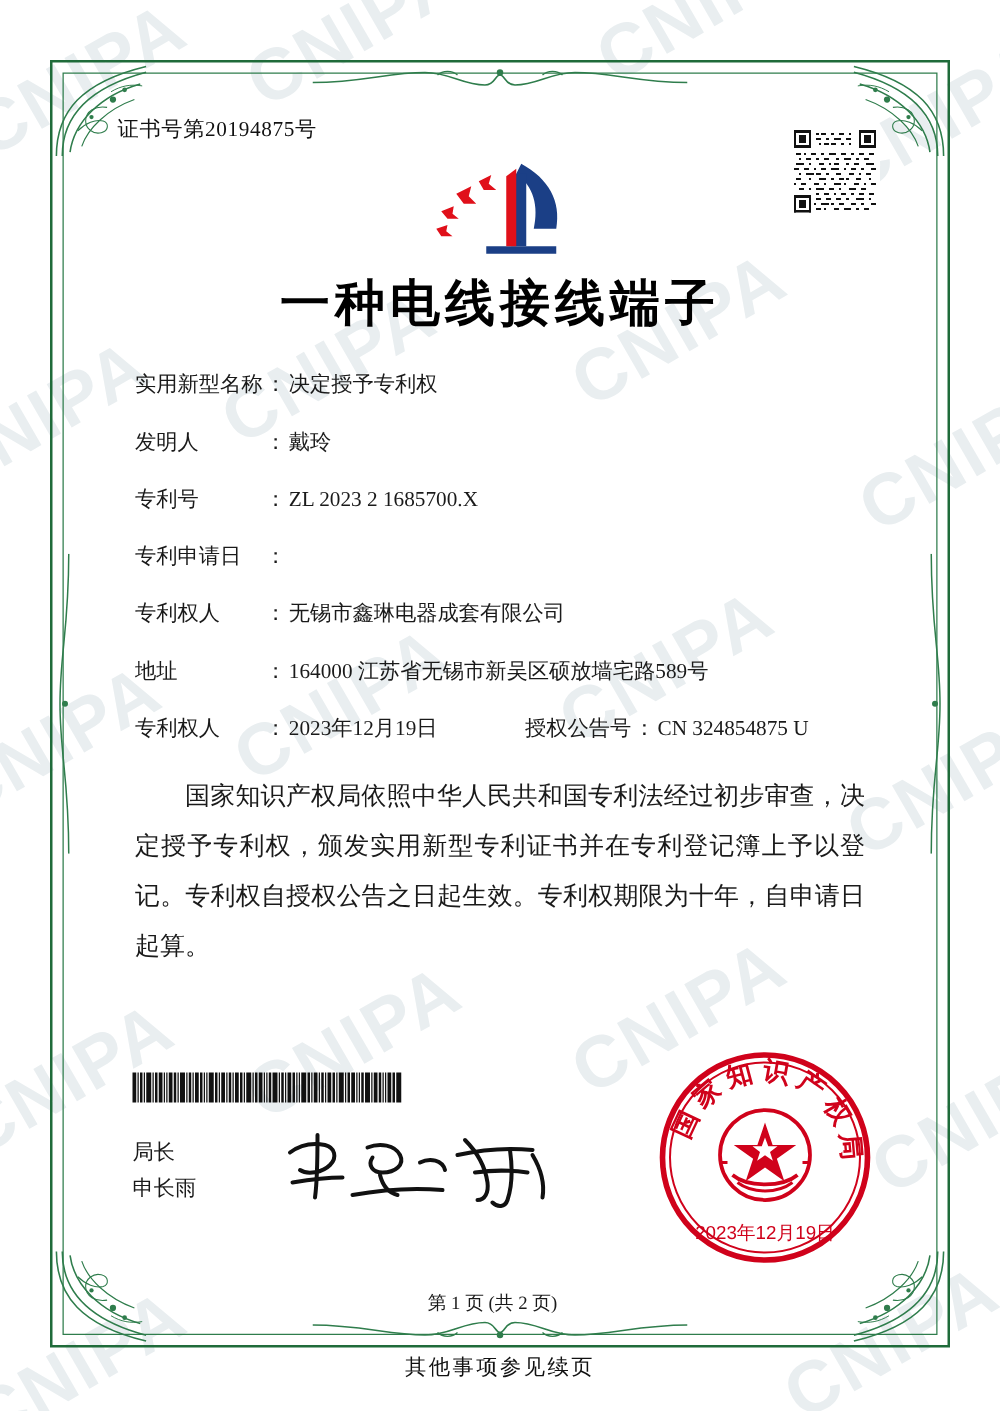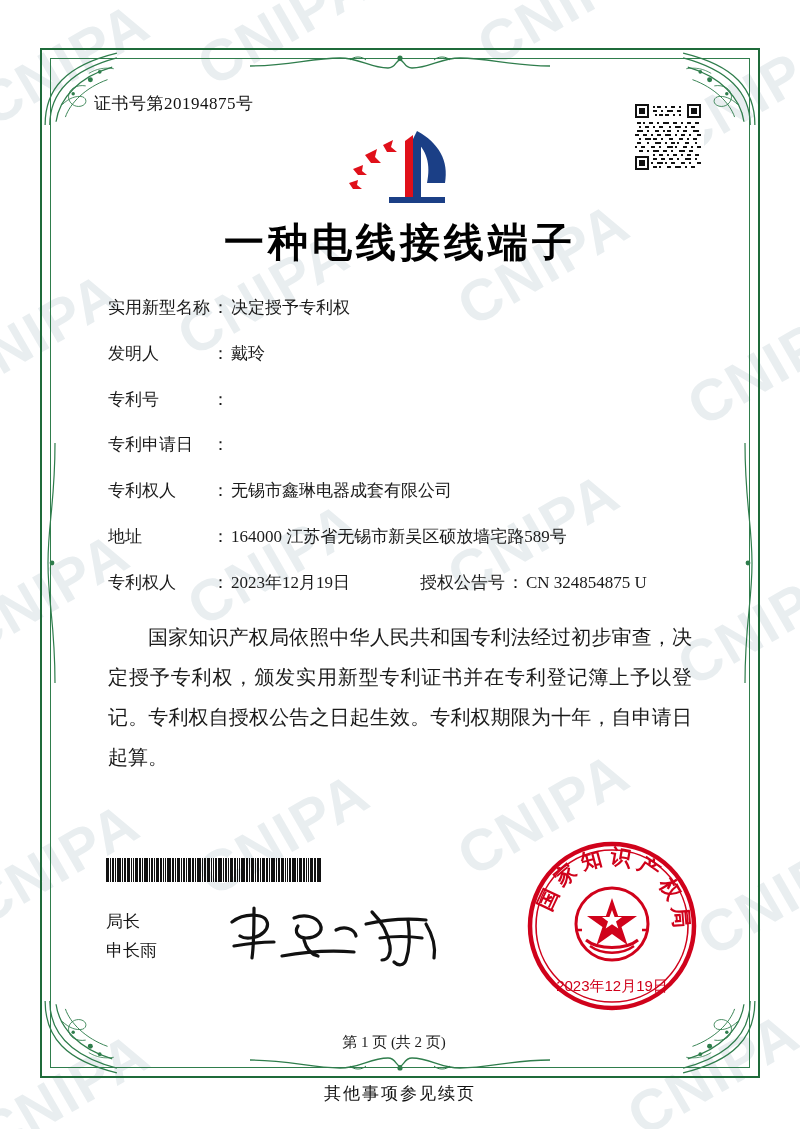--- a/index.html
+++ b/index.html
@@ -530,20 +530,21 @@
 
       <div class="field">
         <span class="label">发明人</span>
         <span class="sep">：</span>
         <span class="value">戴玲</span>
       </div>
 
       <div class="field">
         <span class="label">专利号</span>
         <span class="sep">：</span>
+        <span class="value">ZL 2023 2 1685700.X</span>
       </div>
 
       <div class="field">
         <span class="label">专利申请日</span>
         <span class="sep">：</span>
       </div>
 
       <div class="field">
         <span class="label">专利权人</span>
         <span class="sep">：</span>

